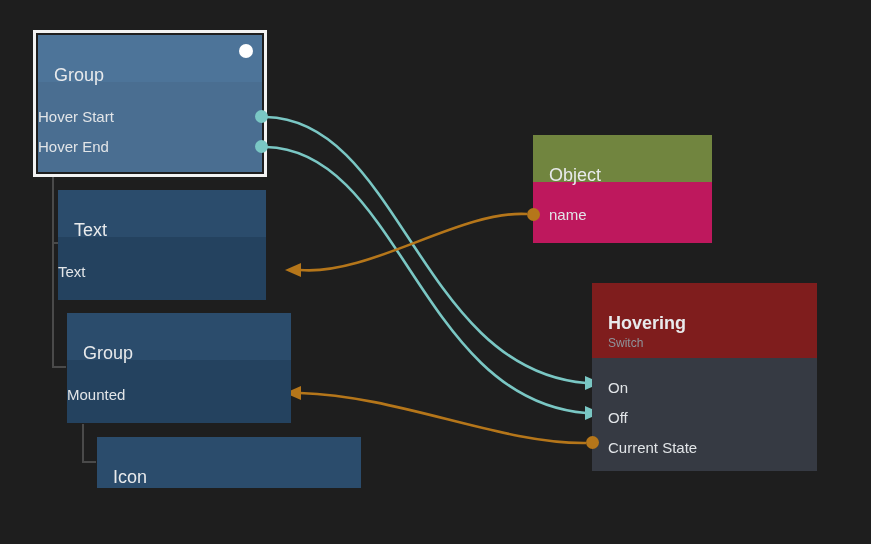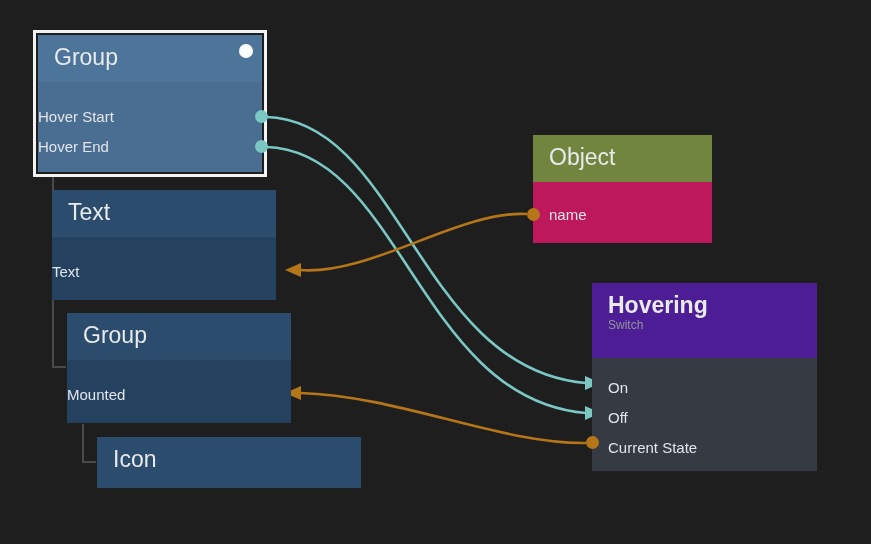--- a/index.html
+++ b/index.html
@@ -44,23 +44,24 @@
     left: 0; top: 0; right: 0; bottom: 0;
     overflow: hidden;
   }
   .node-header {
     box-sizing: border-box;
     width: 100%;
     padding: 12px 16px 0 16px;
   }
   .node-title {
     color: #e8eaec;
-    font-size: 23px;
+    font-size: 18px;
     line-height: 21px;
     white-space: nowrap;
+    margin-top: 18px;
   }
   .node-subtitle {
     color: #8f949b;
     font-size: 12px;
     line-height: 19px;
     white-space: nowrap;
   }
   .node-body {
     box-sizing: border-box;
     width: 100%;
@@ -99,21 +100,21 @@
     background: #ffffff;
   }
 
   
   .blue-sel .node-header { background: #4d7499; }
   .blue-sel .node-body   { background: #4a6e91; }
   .blue     .node-header { background: #2b4c6c; }
   .blue     .node-body   { background: #24425f; }
   .green    .node-header { background: #71853f; }
   .green    .node-body   { background: #be185d; }
-  .slate    .node-header { background: #4c1d95; }
+  .slate    .node-header { background: #7f1d1d; }
   .slate    .node-body   { background: #363a43; }
 
   
   .port-dot {
     position: absolute;
     width: 13px; height: 13px;
     border-radius: 50%;
   }
   .port-dot.teal   { background: #7ac7c4; }
   .port-dot.orange { background: #b5761a; }
@@ -159,21 +160,21 @@
         <div class="port-row out">
           <span class="port-label">Hover End</span>
         </div>
       </div>
     </div>
     <div class="sel-dot" style="left:201px; top:9px;"></div>
     <div class="port-dot teal" style="left:217px; top:75px;"></div>
     <div class="port-dot teal" style="left:217px; top:105px;"></div>
   </div>
 
-  <div class="node blue" style="left:52px; top:190px; width:224px; height:110px;">
+  <div class="node blue" style="left:58px; top:190px; width:208px; height:110px;">
     <div class="node-inner">
       <div class="node-header" style="height:47px;">
         <div class="node-title">Text</div>
       </div>
       <div class="node-body" style="height:63px; padding-top:20px;">
         <div class="port-row out">
           <span class="port-label">Text</span>
         </div>
       </div>
     </div>

